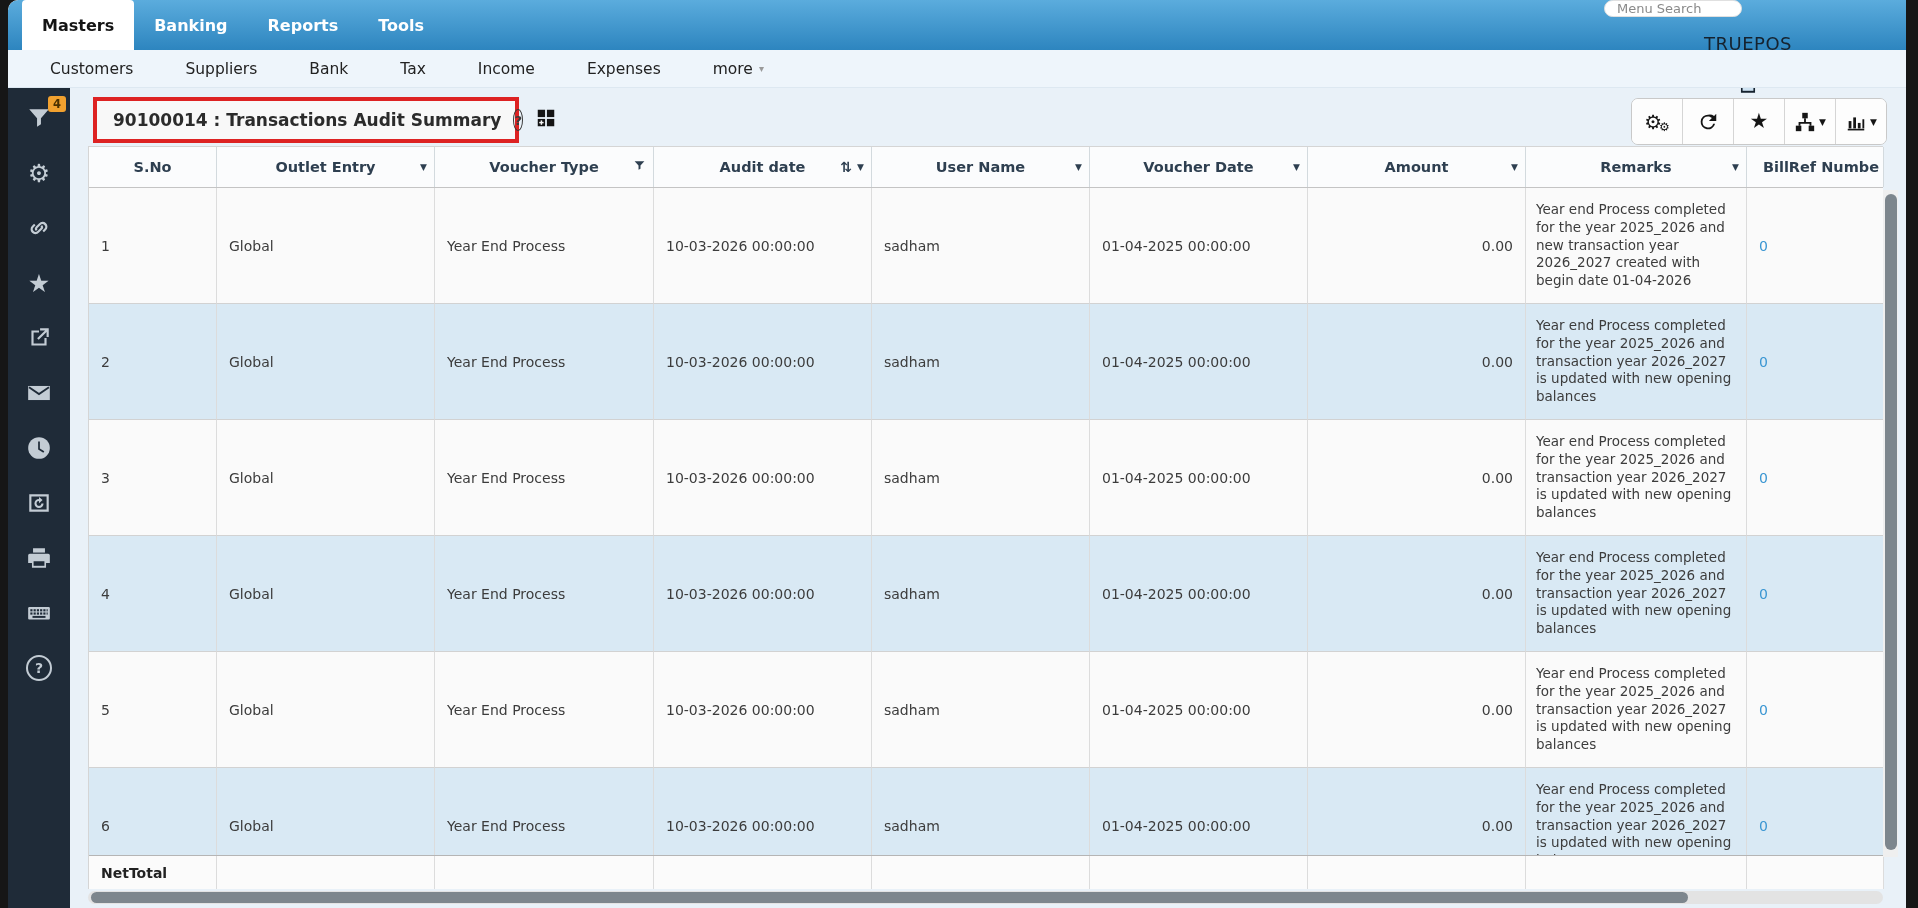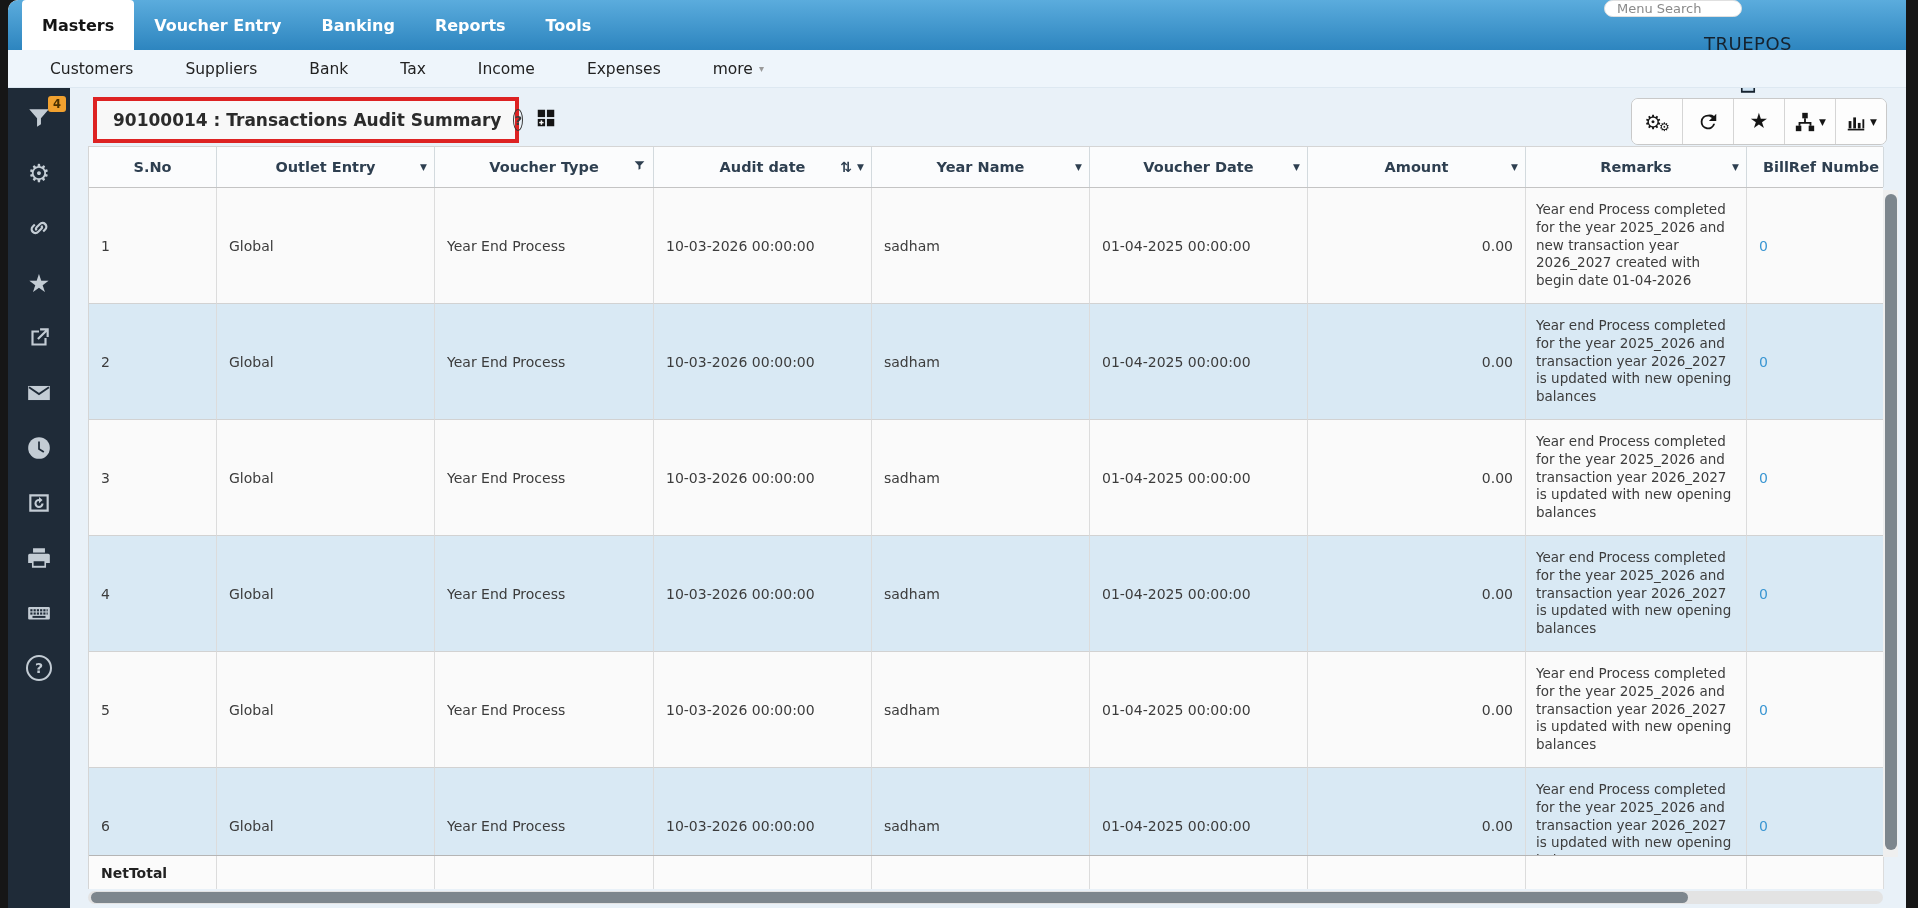--- a/index.html
+++ b/index.html
@@ -86,21 +86,20 @@
 </style>
 </head>
 <body>
 
 <div id="screen">
   <div id="window">
 
     <div class="topbar">
 
       <div class="menu-item active">Masters</div>
-        <div class="menu-item">Voucher Entry</div>
         <div class="menu-item">Banking</div>
         <div class="menu-item">Reports</div>
         <div class="menu-item">Tools</div>
         <div class="topbar-right">
         <input class="menu-search" type="text" placeholder="Menu Search" style="">
         <span class="brand">TRUEPOS</span>
         <span class="top-ic">
           <svg viewBox="0 0 24 24">
               <rect x="6.5" y="3" width="11" height="4" fill="#15222e"></rect>
               <path fill="#15222e" d="M3.5 8h17c.8 0 1.5.7 1.5 1.5v7h-3.5V21h-13v-4.5H2v-7C2 8.7 2.7 8 3.5 8z"></path>
@@ -278,21 +277,21 @@
             </span>
           </div>
           <div class="th">
             <span>Audit date</span>
             <span class="adorn">
               <span class="sort-glyph">⇅</span>
               <span class="caret">▼</span>
             </span>
           </div>
           <div class="th">
-            <span>Year Name</span>
+            <span>User Name</span>
             <span class="adorn">
               <span class="caret">▼</span>
             </span>
           </div>
           <div class="th">
             <span>Voucher Date</span>
             <span class="adorn">
               <span class="caret">▼</span>
             </span>
           </div>

